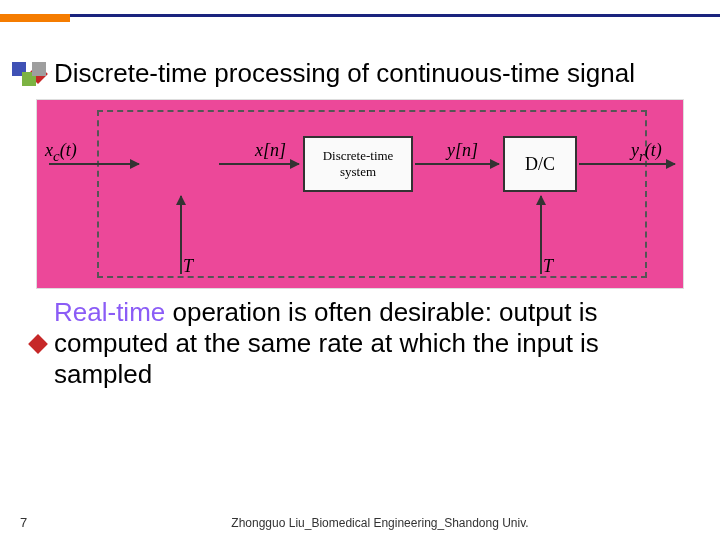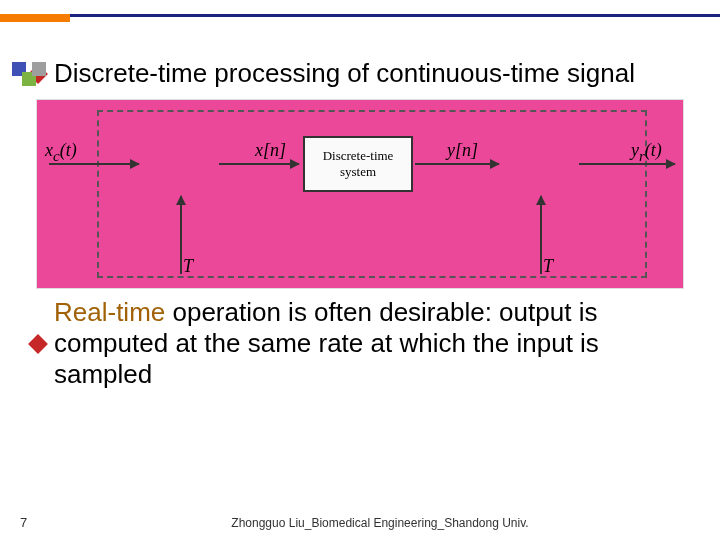--- a/index.html
+++ b/index.html
@@ -12,21 +12,21 @@
   .underline-orange { position: absolute; left: 0; width: 70px; top: 0; height: 8px; background: #f57c00; }
   .left-squares { position: absolute; left: 12px; top: 62px; }
   .sq { position: absolute; width: 14px; height: 14px; }
   .sq1 { left: 0; top: 0; background: #3f51b5; }
   .sq2 { left: 10px; top: 10px; background: #7cb342; }
   .sq3 { left: 20px; top: 0; background: #9e9e9e; }
   .content { padding: 14px 28px 0 28px; }
   .bullet-row { display: flex; align-items: center; margin-top: 22px; }
   .bullet-icon { flex: 0 0 auto; margin-right: 6px; margin-top: 4px; }
   .bullet-text { font-size: 26px; color: #000; font-family: Verdana, Geneva, sans-serif; }
-  .realtime { color: #a16207; margin-top: 39px; }
+  .realtime { color: #8b5cf6; margin-top: 39px; }
   .diagram-wrap { margin: 10px 8px 8px 8px; background: #ec4899; border: 1px solid #ddd; padding: 6px; }
   .diagram { position: relative; width: 640px; height: 176px; margin: 0 auto; }
   .dashed-box { position: absolute; left: 54px; top: 4px; width: 550px; height: 168px; border: 2px dashed #555; }
   .block { position: absolute; border: 2px solid #333; background: #fafafa; display: flex; align-items: center; justify-content: center; font-family: 'Times New Roman', serif; font-size: 18px; text-align: center; padding: 4px; }
   .cd { left: 100px; top: 30px; width: 74px; height: 56px; }
   .dts { left: 260px; top: 30px; width: 110px; height: 56px; font-size: 13px; line-height: 1.2; }
   .dc { left: 460px; top: 30px; width: 74px; height: 56px; }
   .sig { position: absolute; font-family: 'Times New Roman', serif; font-size: 18px; font-style: italic; }
   .xc { left: 2px; top: 34px; }
   .xn { left: 212px; top: 34px; }
@@ -81,20 +81,21 @@
     </div>
 
     <div class="diagram-wrap">
       <div class="diagram">
         <div class="dashed-box"></div>
 
         <div class="sig xc"><span>x<sub>c</sub>(t)</span></div>
         <div class="sig xn"><span>x[n]</span></div>
         <div class="block dts">Discrete-time<br>system</div>
         <div class="sig yn"><span>y[n]</span></div>
+        <div class="block dc">D/C</div>
         <div class="sig yr"><span>y<sub>r</sub>(t)</span></div>
 
         <div class="arrow harrow a1"></div>
         <div class="arrow harrow a2"></div>
         <div class="arrow harrow a3"></div>
         <div class="arrow harrow a4"></div>
 
         <div class="arrow varrow vt1"></div>
         <div class="arrow varrow vt2"></div>
         <div class="sig tlabel1">T</div>

